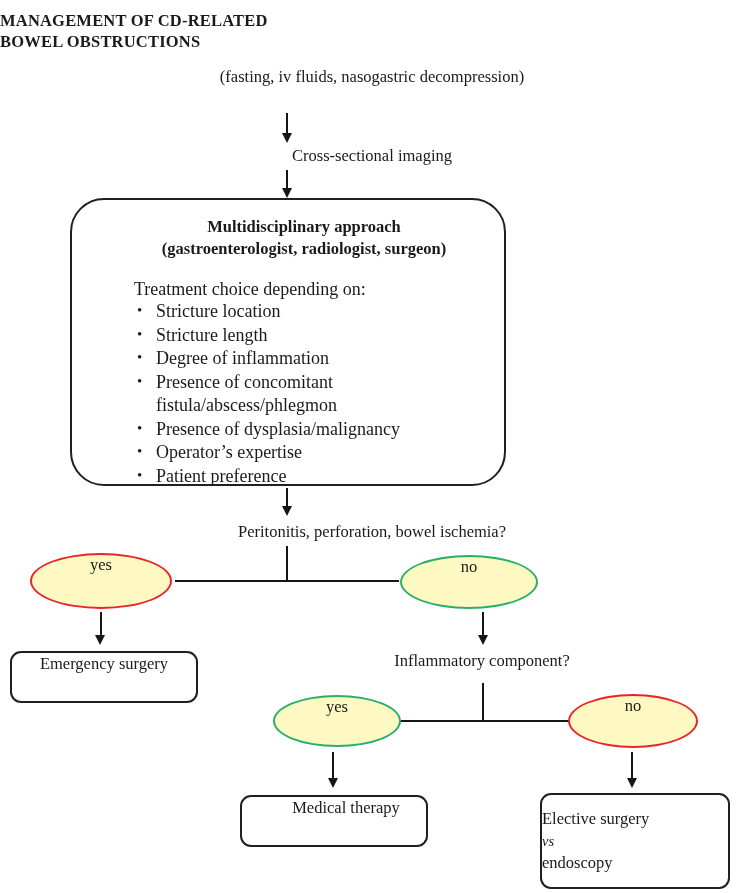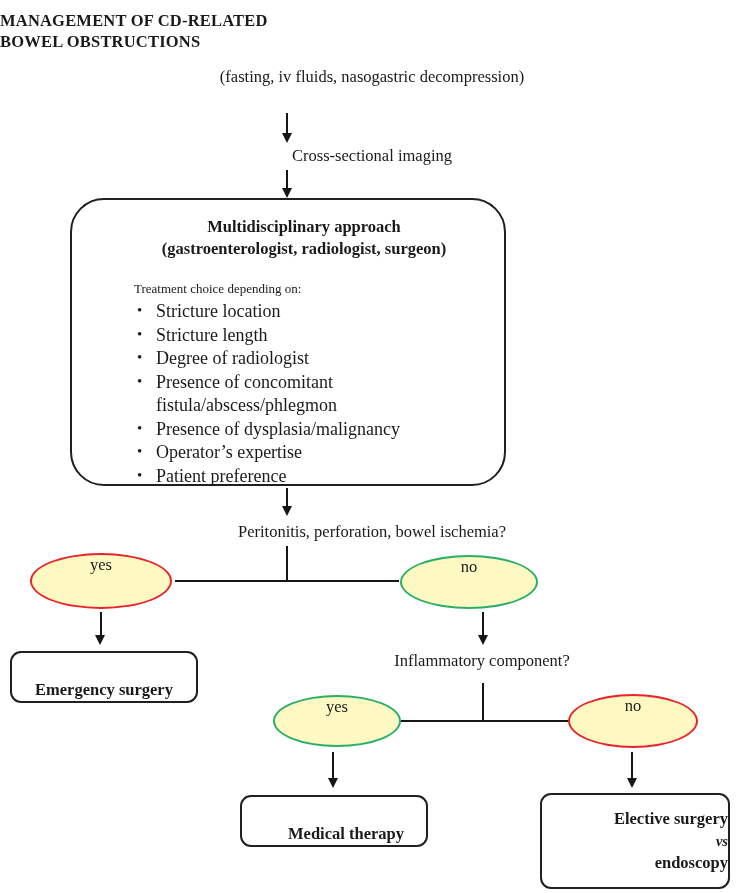--- a/index.html
+++ b/index.html
@@ -47,21 +47,21 @@
     padding-left: 32px;
   }
   .main-box .mb-head {
     text-align: center;
     font-weight: bold;
     font-size: 16.5px;
     line-height: 22px;
     margin-top: 16px;
   }
   .main-box .mb-lead {
-    font-size: 13px;
+    font-size: 18px;
     line-height: 22px;
     margin: 18px 0 0 30px;
   }
   .main-box ul {
     margin: 0 0 0 30px;
     padding: 0;
     list-style: none;
   }
   .main-box ul li {
     font-size: 18px;
@@ -77,26 +77,25 @@
     font-size: 15px;
   }
   .main-box ul li .cont {
     display: block;
     margin-left: 0;
   }
 
   .term-box {
     border-radius: 11px;
     display: flex;
-    align-items: flex-end;
+    align-items: flex-start;
     justify-content: center;
     text-align: center;
     font-size: 16.5px;
     line-height: 22px;
-    font-weight: bold;
   }
   .term-box .vs { font-style: italic; font-size: 14.5px; }
 
   
   .vline {
     background: #161616;
     width: 2.4px;
   }
   .hline {
     background: #161616;
@@ -148,21 +147,21 @@
 
   <div class="abs rbox main-box">
     <div class="mb-head">
       <div>Multidisciplinary approach</div>
       <div>(gastroenterologist, radiologist, surgeon)</div>
     </div>
     <div class="mb-lead">Treatment choice depending on:</div>
     <ul>
       <li><span>Stricture location</span></li>
       <li><span>Stricture length</span></li>
-      <li><span>Degree of radiologist</span></li>
+      <li><span>Degree of inflammation</span></li>
       <li>
         <span>Presence of concomitant</span>
         <span class="cont">fistula/abscess/phlegmon</span>
       </li>
       <li><span>Presence of dysplasia/malignancy</span></li>
       <li><span>Operator’s expertise</span></li>
       <li><span>Patient preference</span></li>
     </ul>
   </div>
 

